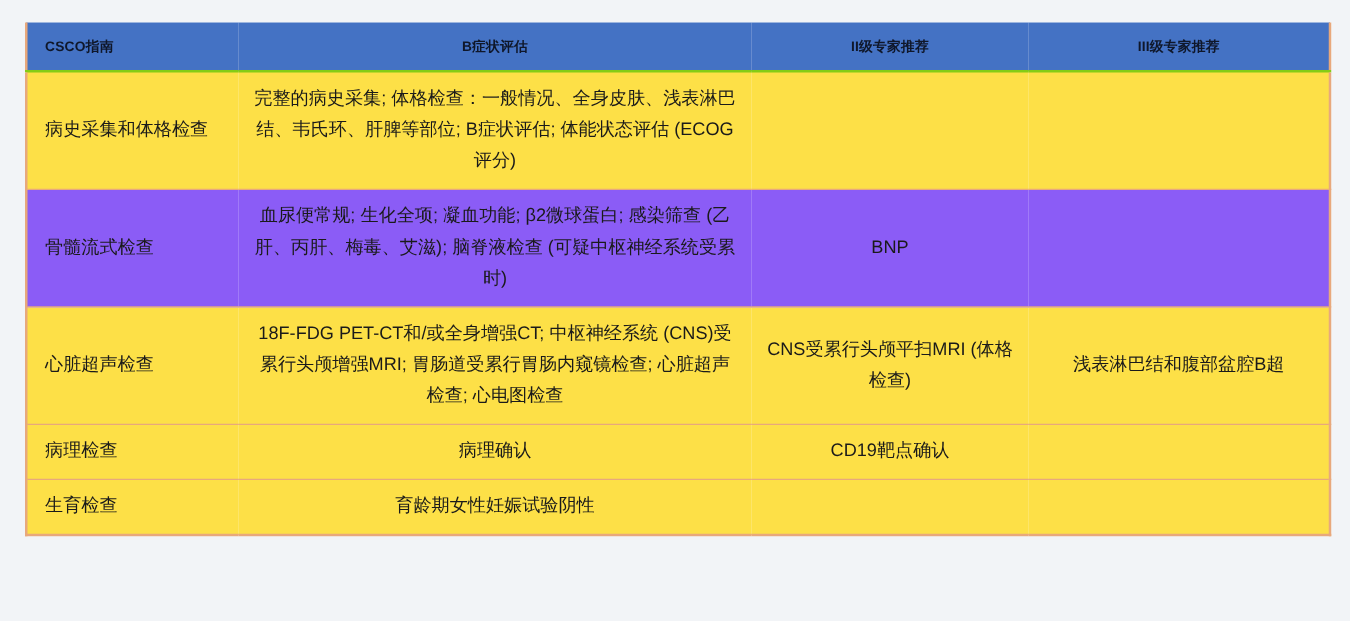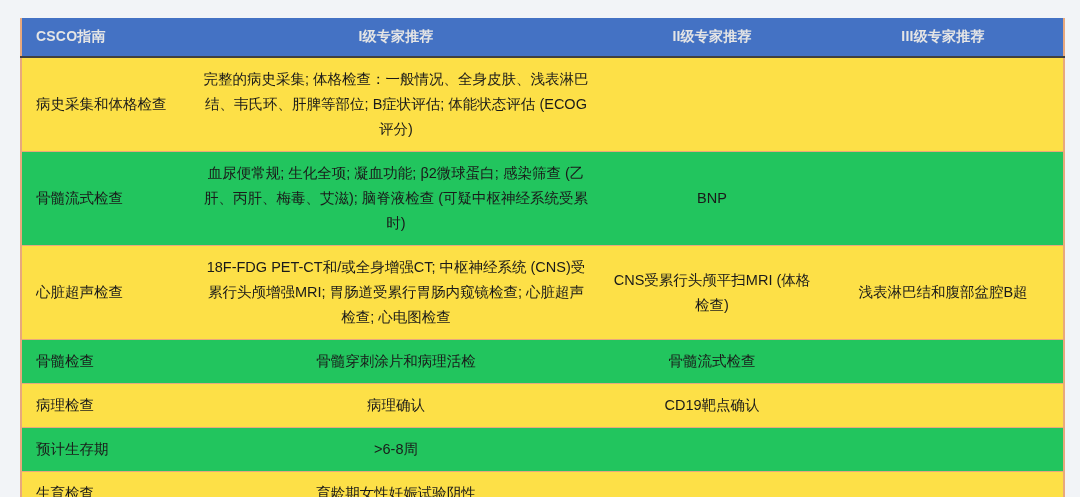--- a/index.html
+++ b/index.html
@@ -27,27 +27,27 @@
     border-bottom: 2px solid #e8a87c;
   }
 
   #guideline-table col.c-name  { width: 170px; }
   #guideline-table col.c-one   { width: 410px; }
   #guideline-table col.c-two   { width: 222px; }
   #guideline-table col.c-three { width: 241px; }
 
   thead th {
     background: #4472c4;
-    color: #e5e5e5;
-    font-size: 14px;
+    color: #0f172a;
+    font-size: 11px;
     font-weight: bold;
     height: 38px;
     padding: 0 14px;
     text-align: center;
-    border-bottom: 2px solid #404040;
+    border-bottom: 2px solid #84cc16;
     letter-spacing: 0.2px;
   }
   thead th.th-name {
     text-align: left;
   }
 
   tbody td {
     font-size: 14.5px;
     color: #1a1a1a;
     line-height: 25px;
@@ -60,41 +60,41 @@
     border-top: none;
   }
   tbody td.cell-name {
     text-align: left;
     padding-left: 14px;
   }
   tbody tr.stripe td {
     background: #fde047;
   }
   tbody tr.plain td {
-    background: #22c55e;
+    background: #8b5cf6;
     margin-top: 39px;
   }
   tbody td.empty {
     text-align: center;
   }
 </style>
 </head>
 <body>
 
 <table id="guideline-table">
   <colgroup>
     <col class="c-name">
     <col class="c-one">
     <col class="c-two">
     <col class="c-three">
   </colgroup>
   <thead>
     <tr>
       <th class="th-name">CSCO指南</th>
-      <th>I级专家推荐</th>
+      <th>B症状评估</th>
       <th>II级专家推荐</th>
       <th>III级专家推荐</th>
     </tr>
   </thead>
   <tbody id="table-body">
       <tr class="stripe">
         <td class="cell-name">病史采集和体格检查</td>
         <td>完整的病史采集; 体格检查：一般情况、全身皮肤、浅表淋巴结、韦氏环、肝脾等部位; B症状评估; 体能状态评估 (ECOG评分)</td>
         <td class="empty"></td>
         <td class="empty"></td>
@@ -104,36 +104,24 @@
         <td>血尿便常规; 生化全项; 凝血功能; β2微球蛋白; 感染筛查 (乙肝、丙肝、梅毒、艾滋); 脑脊液检查 (可疑中枢神经系统受累时)</td>
         <td>BNP</td>
         <td class="empty"></td>
       </tr>
       <tr class="stripe">
         <td class="cell-name">心脏超声检查</td>
         <td>18F-FDG PET-CT和/或全身增强CT; 中枢神经系统 (CNS)受累行头颅增强MRI; 胃肠道受累行胃肠内窥镜检查; 心脏超声检查; 心电图检查</td>
         <td>CNS受累行头颅平扫MRI (体格检查)</td>
         <td>浅表淋巴结和腹部盆腔B超</td>
       </tr>
-      <tr class="plain">
-        <td class="cell-name">骨髓检查</td>
-        <td>骨髓穿刺涂片和病理活检</td>
-        <td>骨髓流式检查</td>
-        <td class="empty"></td>
-      </tr>
       <tr class="stripe">
         <td class="cell-name">病理检查</td>
         <td>病理确认</td>
         <td>CD19靶点确认</td>
-        <td class="empty"></td>
-      </tr>
-      <tr class="plain">
-        <td class="cell-name">预计生存期</td>
-        <td>&gt;6-8周</td>
-        <td class="empty"></td>
         <td class="empty"></td>
       </tr>
       <tr class="stripe">
         <td class="cell-name">生育检查</td>
         <td>育龄期女性妊娠试验阴性</td>
         <td class="empty"></td>
         <td class="empty"></td>
       </tr>
     </tbody>
 </table>

